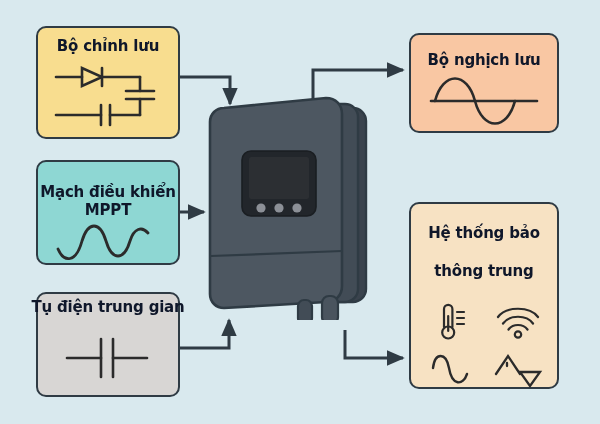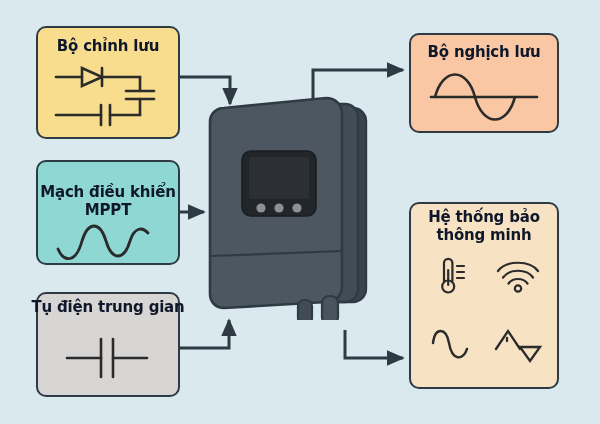--- a/index.html
+++ b/index.html
@@ -65,28 +65,29 @@
   #node-capacitor {
     left: 36px; top: 292px; width: 144px; height: 105px;
     background: #d8d6d4;
     padding-top: 4px;
   }
   #node-capacitor .node-title { font-size: 15px; white-space: nowrap; }
 
   #node-inverter {
     left: 409px; top: 33px; width: 150px; height: 100px;
     background: #f9c7a3;
-    padding-top: 8px;
+    padding-top: 16px;
   }
   #node-inverter .node-title { font-size: 15px; }
 
   #node-protection {
     left: 409px; top: 202px; width: 150px; height: 187px;
     background: #f7e2c3;
-    padding-top: 4px;
+    padding-top: 20px;
+    gap: 20px;
   }
   #node-protection .node-title { font-size: 15px; }
   #node-protection .icon-grid {
     display: grid;
     grid-template-columns: 1fr 1fr;
     grid-template-rows: 1fr 1fr;
     width: 100%;
     flex: 1;
     place-items: center;
     padding: 0 6px 6px 6px;
@@ -181,21 +182,21 @@
         <g fill="none" stroke="#2b2b2b" stroke-width="2.6" stroke-linecap="round">
           <line x1="10" y1="28" x2="116" y2="28"></line>
           <path d="M14,28 C22,-2 46,-2 54,28 C62,58 86,58 94,28"></path>
         </g>
       </svg>
     </div>
   </div>
 
   <div class="node" id="node-protection">
     <div class="node-title">Hệ thống bảo</div>
-    <div class="node-title">thông minh</div>
+    <div class="node-title">thông trung</div>
     <div class="icon-grid">
 
       <span>
         <svg width="40" height="44" viewBox="0 0 40 44">
           <g fill="none" stroke="#2b2b2b" stroke-width="2.2" stroke-linecap="round">
             <path d="M13,27 L13,9 A4.2,4.2 0 0 1 21.4,9 L21.4,27"></path>
             <circle cx="17.2" cy="32.5" r="6"></circle>
             <line x1="17.2" y1="16" x2="17.2" y2="31"></line>
             <line x1="26" y1="12" x2="33" y2="12"></line>
             <line x1="26" y1="18" x2="33" y2="18"></line>

